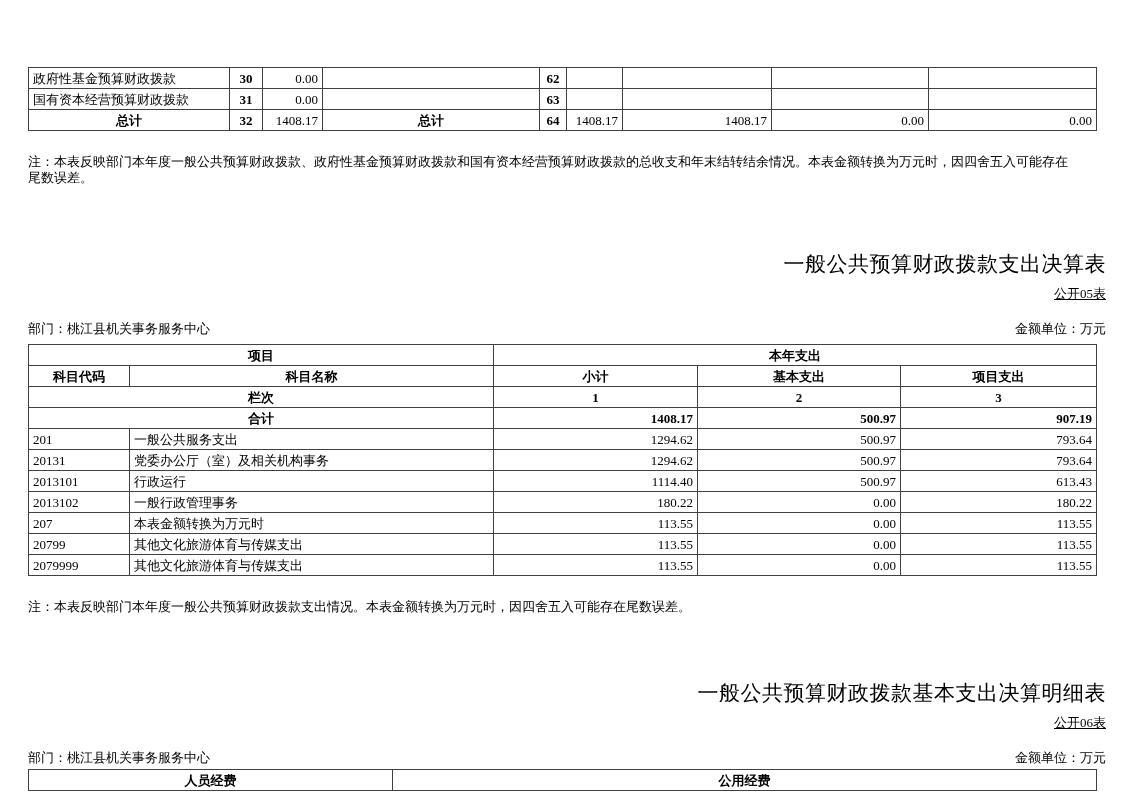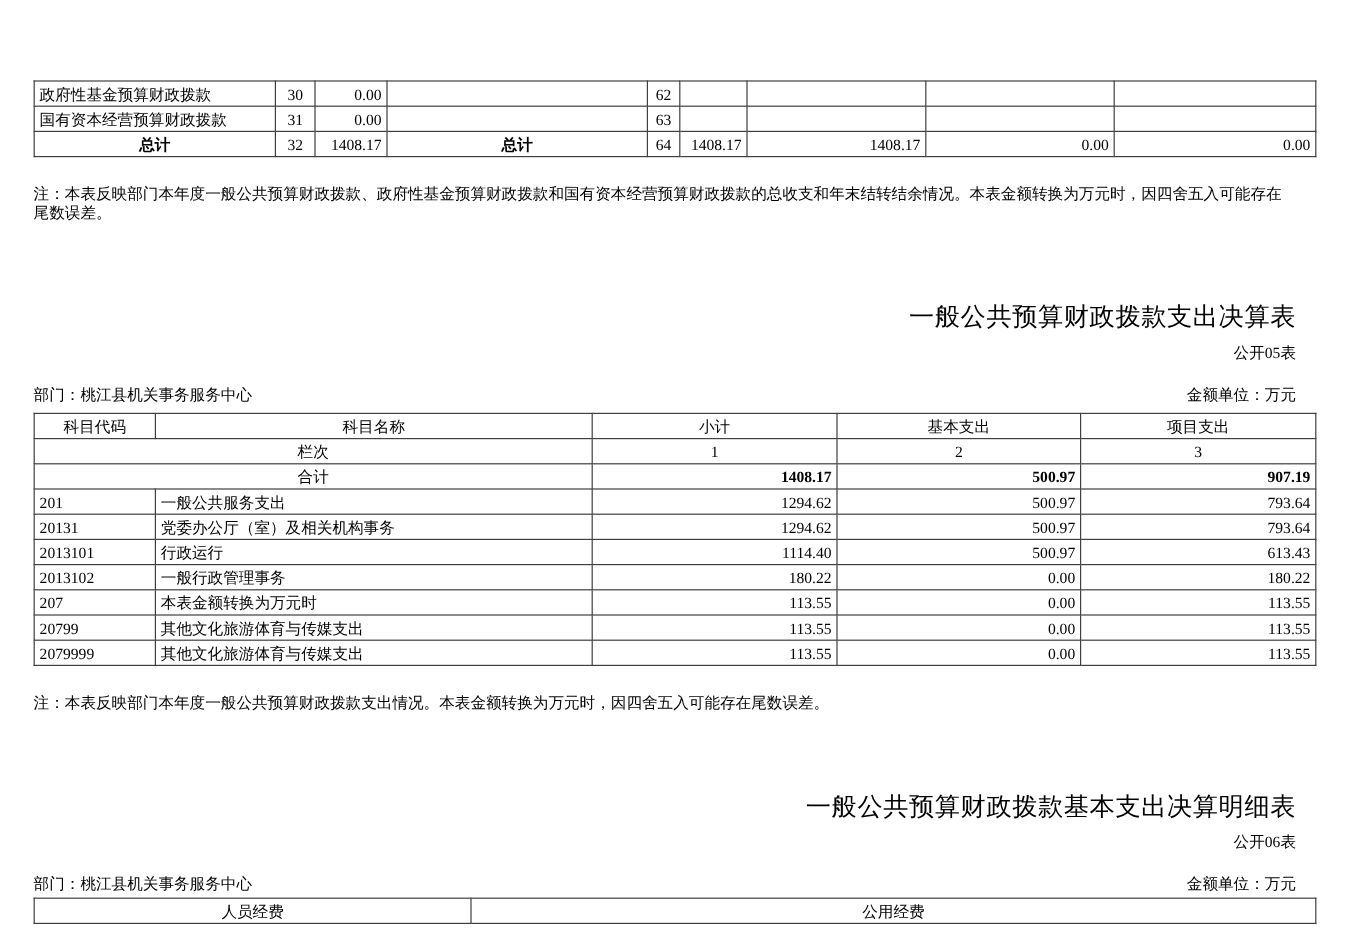--- a/index.html
+++ b/index.html
@@ -3,42 +3,42 @@
 <meta charset="utf-8">
 <style>
   * { box-sizing: border-box; margin: 0; padding: 0; }
   html, body { background: #ffffff; }
   body {
     width: 1122px; height: 793px;
     font-family: "Liberation Serif", "DejaVu Serif", serif;
     color: #000000;
   }
   .page { position: relative; width: 1122px; height: 793px; overflow: hidden; background: #ffffff; }
-  .content { padding-left: 28px; padding-right: 42px; }
+  .content { padding-left: 28px; padding-right: 16px; }
 
   table.tbl { border-collapse: collapse; table-layout: fixed; width: 1068px; }
   table.tbl td {
     border: 1px solid #404040;
     font-size: 13px;
     height: 21px;
     line-height: 15px;
     padding: 0 4px;
     white-space: nowrap;
     overflow: hidden;
     vertical-align: middle;
   }
   .l { text-align: left; }
-  .c { text-align: center; }
+  .c { text-align: center; font-weight: bold; }
   .r { text-align: right; }
   .b { font-weight: bold; }
 
   .top-tbl { margin-top: 67px; }
   .note { font-size: 13px; line-height: 16px; margin-top: 23px; width: 1050px; }
   .title { text-align: right; font-size: 21px; font-weight: normal; letter-spacing: 0.5px; margin-top: 64px; }
-  .table-code { text-align: right; font-size: 13px; margin-top: 7px; }
+  .table-code { text-align: right; font-size: 13px; margin-top: 7px; text-decoration: underline; }
   .meta-row { display: flex; justify-content: space-between; font-size: 13px; margin-top: 17px; }
   .mid-tbl { margin-top: 6px; }
   .bottom-tbl { margin-top: 2px; }
 </style>
 </head>
 <body>
 
 <div class="page">
   <div class="content">
 
@@ -100,20 +100,24 @@
     </div>
     <table class="tbl mid-tbl">
       <colgroup>
         <col style="width:101px">
           <col style="width:364px">
         <col style="width:204px">
           <col style="width:203px">
           <col style="width:196px">
       </colgroup>
       <tbody>
+          <tr>
+        <td class="c" colspan="2">项目</td>
+        <td class="c" colspan="3">本年支出</td>
+      </tr>
       <tr>
         <td class="c">科目代码</td>
         <td class="c">科目名称</td>
         <td class="c">小计</td>
         <td class="c">基本支出</td>
         <td class="c">项目支出</td>
       </tr>
       <tr>
         <td class="c" colspan="2">栏次</td>
         <td class="c">1</td>

